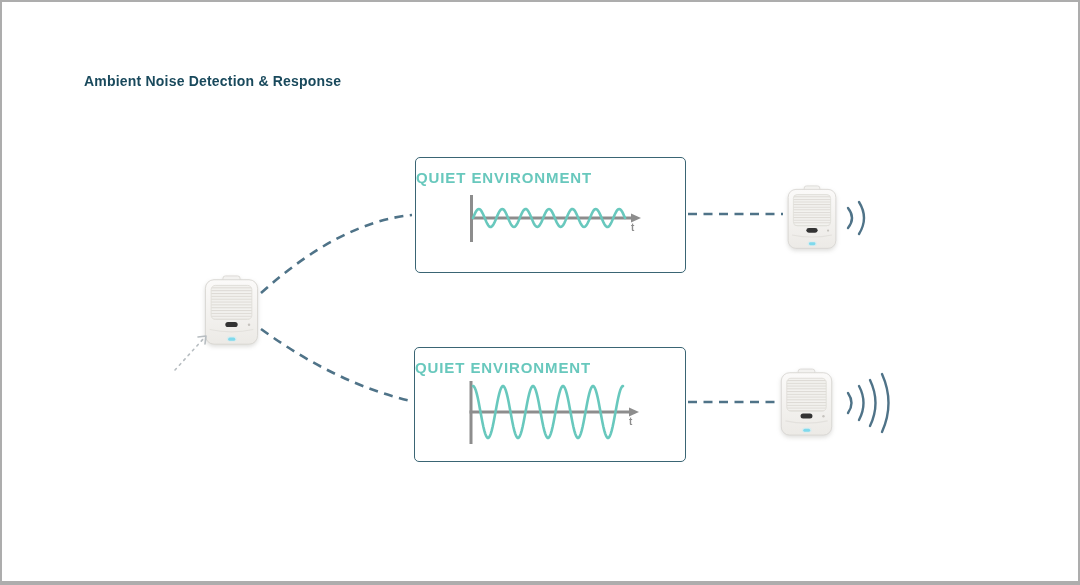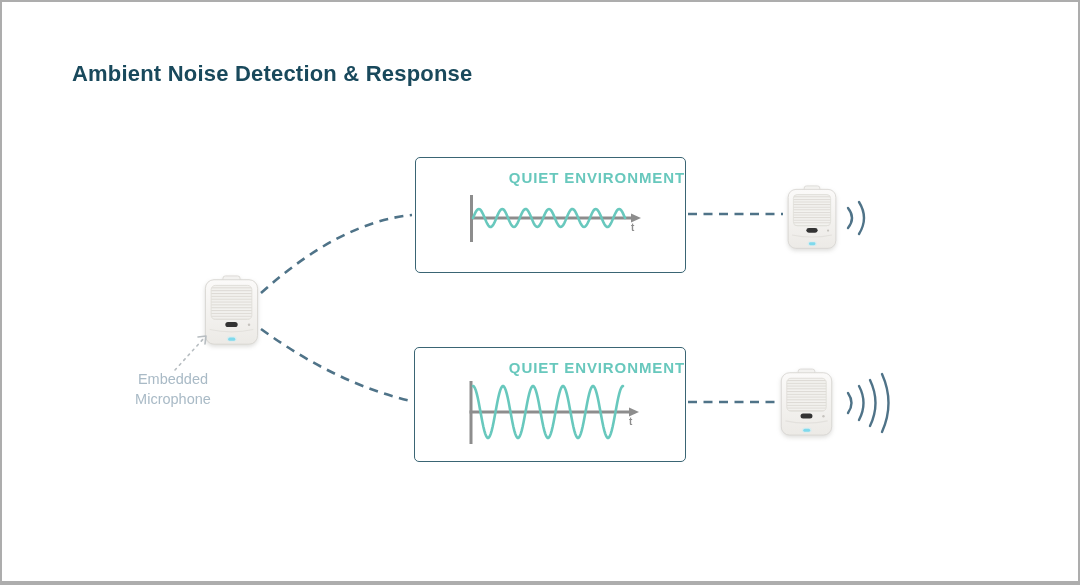--- a/index.html
+++ b/index.html
@@ -2,31 +2,31 @@
 <html><head>
 <meta charset="utf-8">
 <style>
   html,body { margin:0; padding:0; background:#e9e9e9; }
   .canvas {
     position:relative; width:1080px; height:585px; box-sizing:border-box;
     background:#ffffff; border:2px solid #adadad; border-bottom-width:4px;
     overflow:hidden; font-family:"Liberation Sans", sans-serif;
   }
   .page-title {
-    position:absolute; left:66px; top:55px; margin:4px;
-    font-size:22px; font-weight:bold; color:#19495c; letter-spacing:0.2px;
+    position:absolute; left:66px; top:55px; margin:16px;
+    font-size:14px; font-weight:bold; color:#19495c; letter-spacing:0.2px;
   }
   .env-box {
     position:absolute; background:#ffffff;
     border:1.5px solid #3a6574; border-radius:5px;
   }
   #quiet-box { left:413px; top:155px; width:269px; height:114px; }
   #loud-box  { left:412px; top:345px; width:270px; height:113px; }
   .env-label {
-    position:absolute; top:11px; left:0; right:0; text-align:right;
+    position:absolute; top:11px; left:0; right:0; text-align:left;
     font-size:15px; font-weight:bold; letter-spacing:0.9px; color:#68c8bd;
   }
   .wave-svg { position:absolute; left:0; top:0; width:100%; height:100%; }
   .axis { stroke:#8d8d8d; stroke-width:3; fill:none; }
   .axis-arrow { fill:#8d8d8d; }
   .t-label { font-family:"Liberation Sans",sans-serif; font-size:10px; font-weight:bold; fill:#8d8d8d; }
   .wave-path { stroke:#68c8bd; stroke-width:2.6; fill:none; stroke-linecap:round; }
   .device { position:absolute; filter:drop-shadow(0 2px 2px rgba(90,90,80,0.20)); }
   #device-source    { left:201px; top:273px; width:57px; height:72px; }
   #device-quiet-out { left:784px; top:183px; width:52px; height:66px; }
@@ -98,21 +98,20 @@
     <svg class="wave-svg" width="270" height="113">
       <line class="axis" x1="56" y1="33" x2="56" y2="96"></line>
       <line class="axis" x1="54.5" y1="64" x2="215" y2="64"></line>
       <polygon class="axis-arrow" points="214,59.5 224,64 214,68.5"></polygon>
       <path class="wave-path" d="M58.00 38.00 L58.94 38.50 L59.88 39.98 L60.81 42.38 L61.75 45.62 L62.69 49.56 L63.63 54.05 L64.56 58.93 L65.50 64.00 L66.44 69.07 L67.38 73.95 L68.31 78.44 L69.25 82.38 L70.19 85.62 L71.13 88.02 L72.06 89.50 L73.00 90.00 L73.94 89.50 L74.88 88.02 L75.81 85.62 L76.75 82.38 L77.69 78.44 L78.63 73.95 L79.56 69.07 L80.50 64.00 L81.44 58.93 L82.38 54.05 L83.31 49.56 L84.25 45.62 L85.19 42.38 L86.13 39.98 L87.06 38.50 L88.00 38.00 L88.94 38.50 L89.88 39.98 L90.81 42.38 L91.75 45.62 L92.69 49.56 L93.63 54.05 L94.56 58.93 L95.50 64.00 L96.44 69.07 L97.38 73.95 L98.31 78.44 L99.25 82.38 L100.19 85.62 L101.13 88.02 L102.06 89.50 L103.00 90.00 L103.94 89.50 L104.88 88.02 L105.81 85.62 L106.75 82.38 L107.69 78.44 L108.63 73.95 L109.56 69.07 L110.50 64.00 L111.44 58.93 L112.38 54.05 L113.31 49.56 L114.25 45.62 L115.19 42.38 L116.13 39.98 L117.06 38.50 L118.00 38.00 L118.94 38.50 L119.88 39.98 L120.81 42.38 L121.75 45.62 L122.69 49.56 L123.63 54.05 L124.56 58.93 L125.50 64.00 L126.44 69.07 L127.38 73.95 L128.31 78.44 L129.25 82.38 L130.19 85.62 L131.13 88.02 L132.06 89.50 L133.00 90.00 L133.94 89.50 L134.88 88.02 L135.81 85.62 L136.75 82.38 L137.69 78.44 L138.63 73.95 L139.56 69.07 L140.50 64.00 L141.44 58.93 L142.38 54.05 L143.31 49.56 L144.25 45.62 L145.19 42.38 L146.13 39.98 L147.06 38.50 L148.00 38.00 L148.94 38.50 L149.88 39.98 L150.81 42.38 L151.75 45.62 L152.69 49.56 L153.63 54.05 L154.56 58.93 L155.50 64.00 L156.44 69.07 L157.38 73.95 L158.31 78.44 L159.25 82.38 L160.19 85.62 L161.13 88.02 L162.06 89.50 L163.00 90.00 L163.94 89.50 L164.88 88.02 L165.81 85.62 L166.75 82.38 L167.69 78.44 L168.63 73.95 L169.56 69.07 L170.50 64.00 L171.44 58.93 L172.38 54.05 L173.31 49.56 L174.25 45.62 L175.19 42.38 L176.13 39.98 L177.06 38.50 L178.00 38.00 L178.94 38.50 L179.88 39.98 L180.81 42.38 L181.75 45.62 L182.69 49.56 L183.63 54.05 L184.56 58.93 L185.50 64.00 L186.44 69.07 L187.38 73.95 L188.31 78.44 L189.25 82.38 L190.19 85.62 L191.13 88.02 L192.06 89.50 L193.00 90.00 L193.94 89.50 L194.88 88.02 L195.81 85.62 L196.75 82.38 L197.69 78.44 L198.63 73.95 L199.56 69.07 L200.50 64.00 L201.44 58.93 L202.38 54.05 L203.31 49.56 L204.25 45.62 L205.19 42.38 L206.13 39.98 L207.06 38.50 L208.00 38.00"></path>
       <text class="t-label" x="214" y="77">t</text>
     </svg>
     <div class="env-label">QUIET ENVIRONMENT</div>
   </div>
 
-  <div class="mic-note">Embedded Microphone</div>
 
   <svg class="overlay">
     <path class="connector" d="M259,291 Q338,220 410,213"></path>
     <path class="connector" d="M259,327 Q335,382 409,399"></path>
     <line class="connector" x1="686" y1="212" x2="781" y2="212"></line>
     <line class="connector" x1="686" y1="400" x2="774" y2="400"></line>
 
     <g>
       <path class="sound-arc" d="M846,206 Q854,216 846,226"></path>
       <path class="sound-arc" d="M857,200 Q867,216 857,232"></path>

